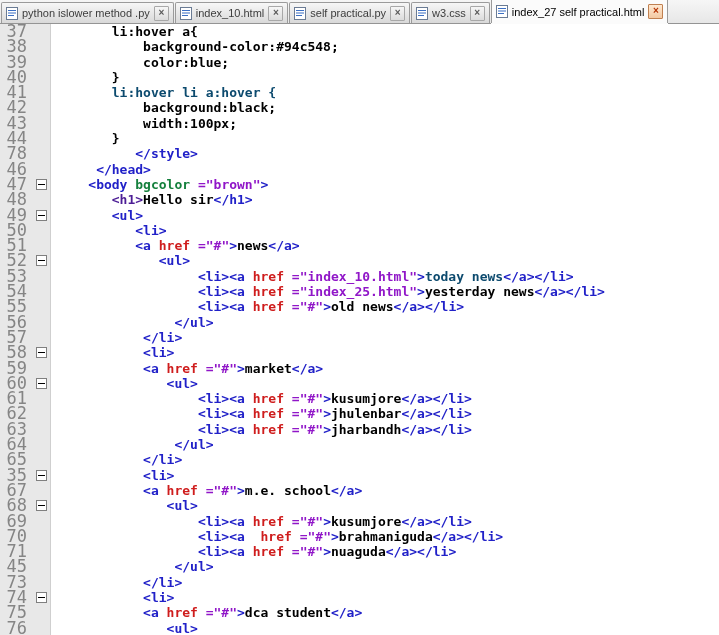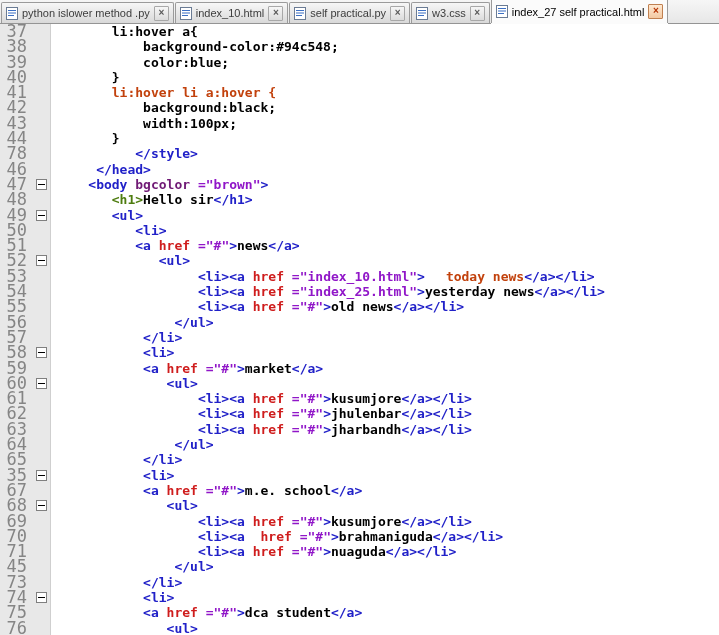--- a/index.html
+++ b/index.html
@@ -175,21 +175,21 @@
       <div class="codeline">           <span style="color: rgb(0, 0, 0);">color:blue;</span></div>
     </div>
     <div class="row">
       <div class="ln">40</div>
       <div class="fold"></div>
       <div class="codeline">       <span style="color: rgb(0, 0, 0);">}</span></div>
     </div>
     <div class="row">
       <div class="ln">41</div>
       <div class="fold"></div>
-      <div class="codeline">       <span style="color: #c2410c;">li:hover li a:hover {</span></div>
+      <div class="codeline">       <span style="color: #0c4a6e;">li:hover li a:hover {</span></div>
     </div>
     <div class="row">
       <div class="ln">42</div>
       <div class="fold"></div>
       <div class="codeline">           <span style="color: rgb(0, 0, 0);">background:black;</span></div>
     </div>
     <div class="row">
       <div class="ln">43</div>
       <div class="fold"></div>
       <div class="codeline">           <span style="color: rgb(0, 0, 0);">width:100px;</span></div>
@@ -207,26 +207,26 @@
     <div class="row">
       <div class="ln">46</div>
       <div class="fold"></div>
       <div class="codeline">     <span style="color: rgb(33, 33, 200);">&lt;/head&gt;</span></div>
     </div>
     <div class="row">
       <div class="ln">47</div>
       <div class="fold">
         <span class="foldbox"></span>
       </div>
-      <div class="codeline">    <span style="color: rgb(33, 33, 200);">&lt;body </span><span style="color: #701a75;">bgcolor </span><span style="color: rgb(144, 22, 200);">="brown"</span><span style="color: rgb(33, 33, 200);">&gt;</span></div>
+      <div class="codeline">    <span style="color: rgb(33, 33, 200);">&lt;body </span><span style="color: #15803d;">bgcolor </span><span style="color: rgb(144, 22, 200);">="brown"</span><span style="color: rgb(33, 33, 200);">&gt;</span></div>
     </div>
     <div class="row">
       <div class="ln">48</div>
       <div class="fold"></div>
-      <div class="codeline">       <span style="color: #4d7c0f;">&lt;h1&gt;</span><span style="color: rgb(0, 0, 0);">Hello sir</span><span style="color: rgb(33, 33, 200);">&lt;/h1&gt;</span></div>
+      <div class="codeline">       <span style="color: #4c1d95;">&lt;h1&gt;</span><span style="color: rgb(0, 0, 0);">Hello sir</span><span style="color: rgb(33, 33, 200);">&lt;/h1&gt;</span></div>
     </div>
     <div class="row">
       <div class="ln">49</div>
       <div class="fold">
         <span class="foldbox"></span>
       </div>
       <div class="codeline">       <span style="color: rgb(33, 33, 200);">&lt;ul&gt;</span></div>
     </div>
     <div class="row">
       <div class="ln">50</div>
@@ -241,21 +241,21 @@
     <div class="row">
       <div class="ln">52</div>
       <div class="fold">
         <span class="foldbox"></span>
       </div>
       <div class="codeline">             <span style="color: rgb(33, 33, 200);">&lt;ul&gt;</span></div>
     </div>
     <div class="row">
       <div class="ln">53</div>
       <div class="fold"></div>
-      <div class="codeline">                  <span style="color: rgb(33, 33, 200);">&lt;li&gt;&lt;a </span><span style="color: rgb(207, 29, 29);">href </span><span style="color: rgb(144, 22, 200);">="index_10.html"</span><span style="color: rgb(33, 33, 200);">&gt;</span><span style="color: #c2410c; margin-left: 21px;">today news</span><span style="color: rgb(33, 33, 200);">&lt;/a&gt;&lt;/li&gt;</span></div>
+      <div class="codeline">                  <span style="color: rgb(33, 33, 200);">&lt;li&gt;&lt;a </span><span style="color: rgb(207, 29, 29);">href </span><span style="color: rgb(144, 22, 200);">="index_10.html"</span><span style="color: rgb(33, 33, 200);">&gt;</span><span style="color: #0c4a6e;">today news</span><span style="color: rgb(33, 33, 200);">&lt;/a&gt;&lt;/li&gt;</span></div>
     </div>
     <div class="row">
       <div class="ln">54</div>
       <div class="fold"></div>
       <div class="codeline">                  <span style="color: rgb(33, 33, 200);">&lt;li&gt;&lt;a </span><span style="color: rgb(207, 29, 29);">href </span><span style="color: rgb(144, 22, 200);">="index_25.html"</span><span style="color: rgb(33, 33, 200);">&gt;</span><span style="color: rgb(0, 0, 0);">yesterday news</span><span style="color: rgb(33, 33, 200);">&lt;/a&gt;&lt;/li&gt;</span></div>
     </div>
     <div class="row">
       <div class="ln">55</div>
       <div class="fold"></div>
       <div class="codeline">                  <span style="color: rgb(33, 33, 200);">&lt;li&gt;&lt;a </span><span style="color: rgb(207, 29, 29);">href </span><span style="color: rgb(144, 22, 200);">="#"</span><span style="color: rgb(33, 33, 200);">&gt;</span><span style="color: rgb(0, 0, 0);">old news</span><span style="color: rgb(33, 33, 200);">&lt;/a&gt;&lt;/li&gt;</span></div>

